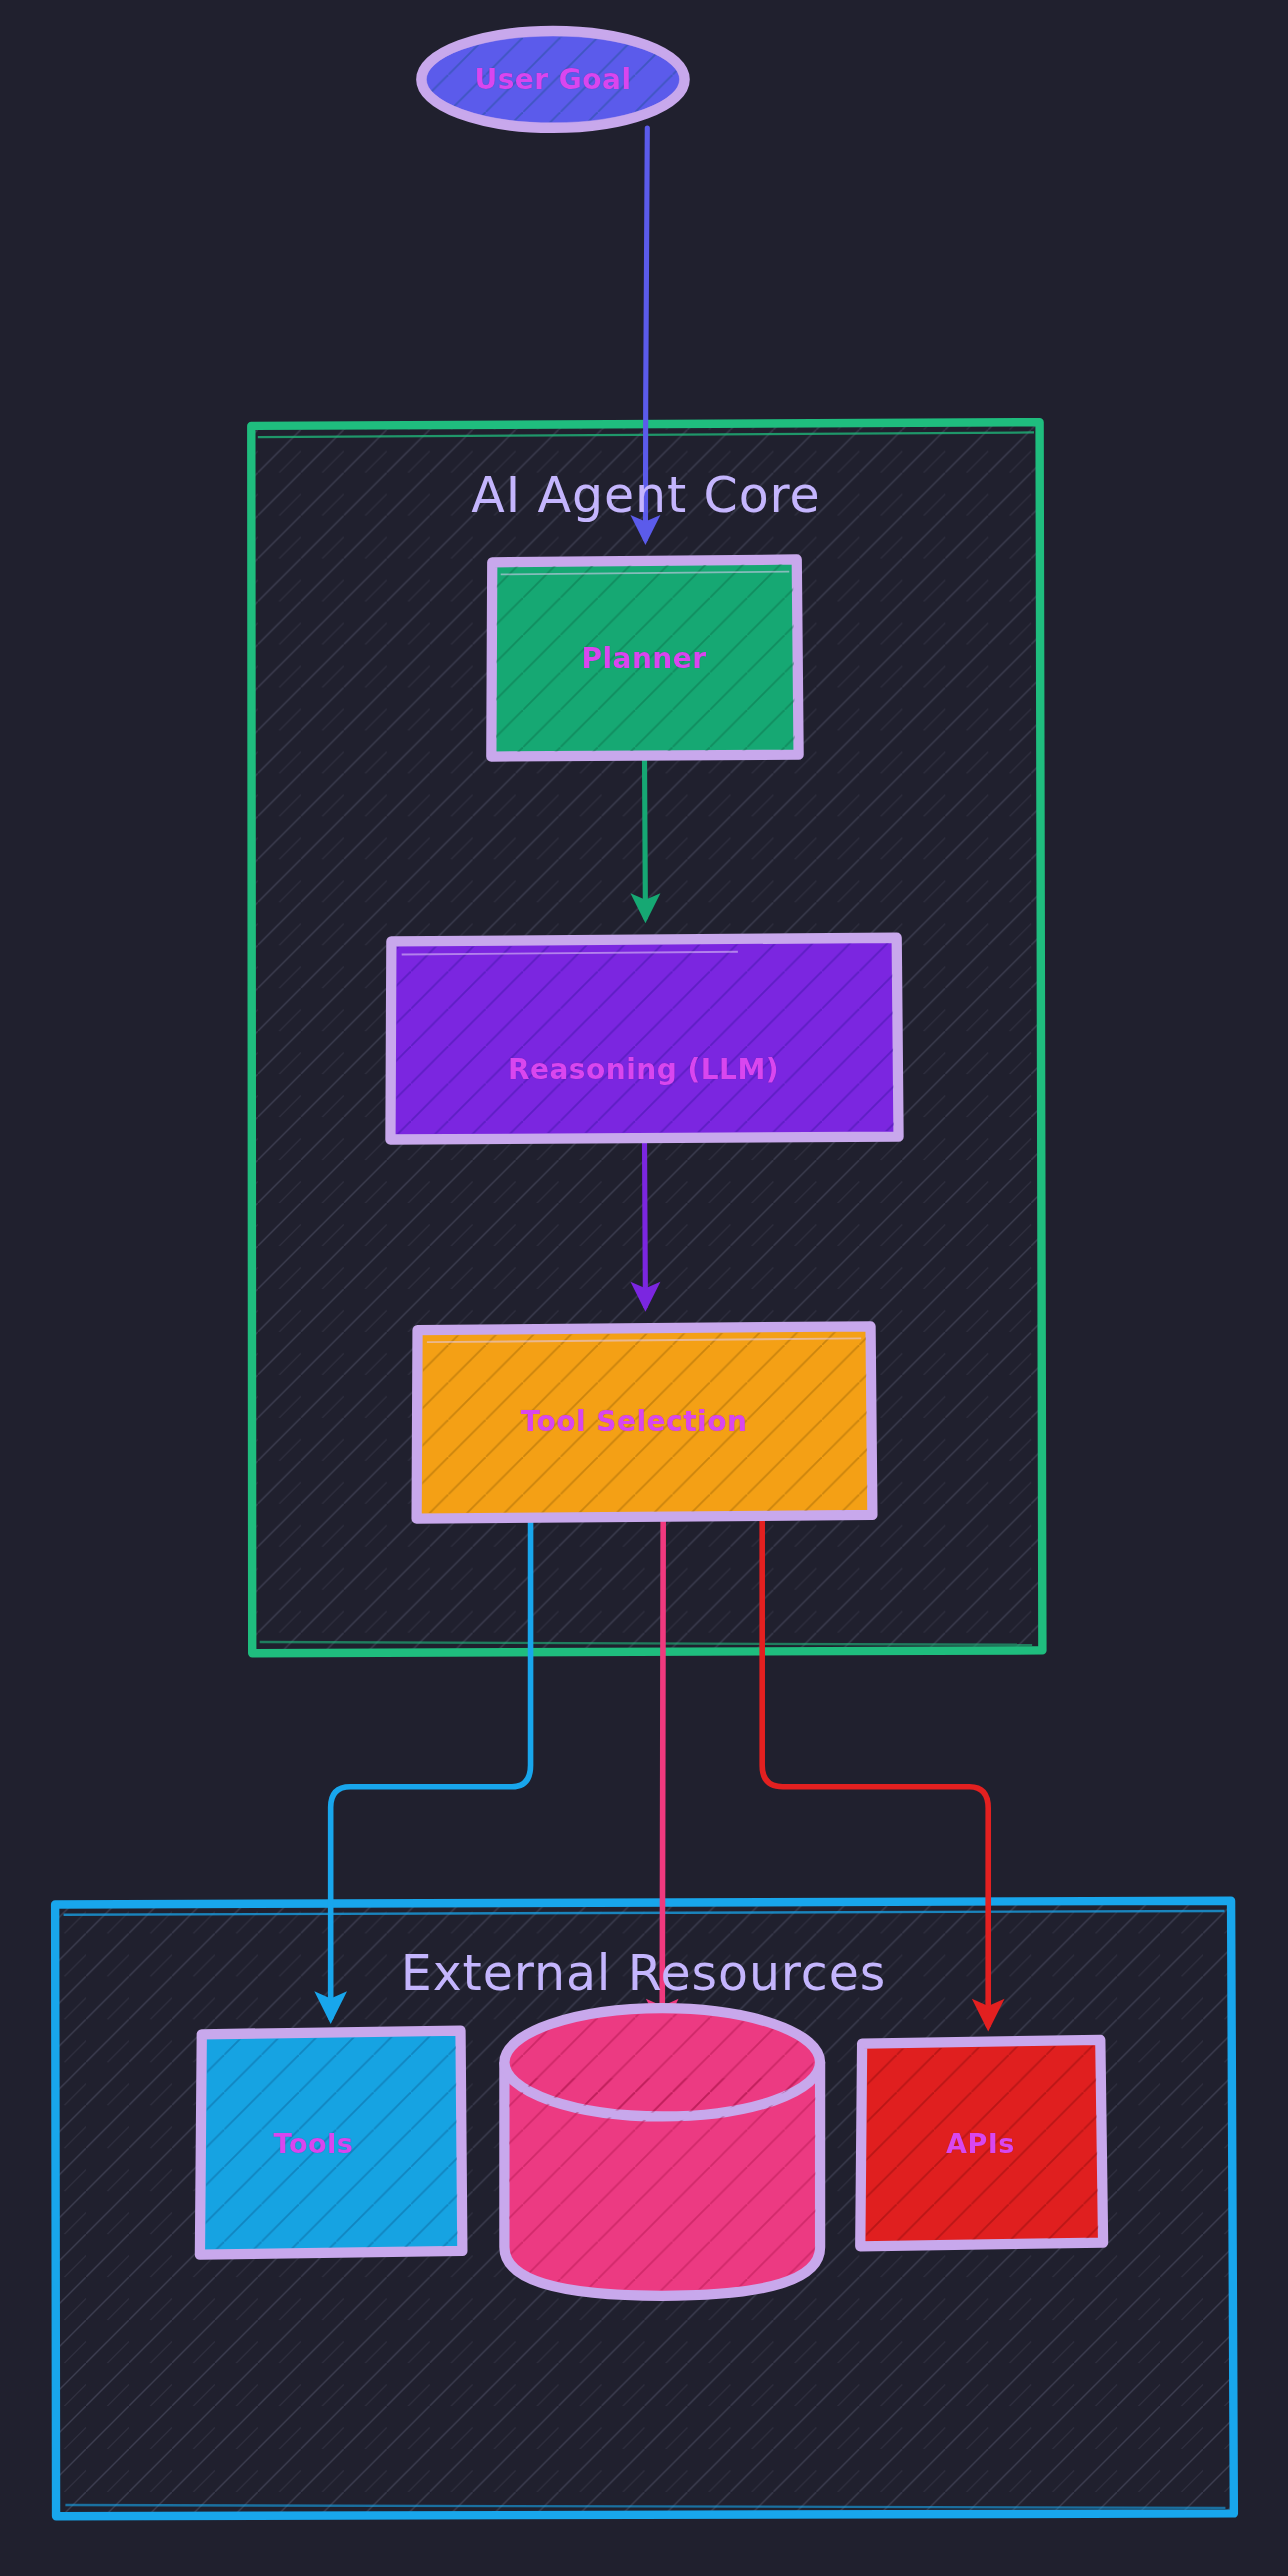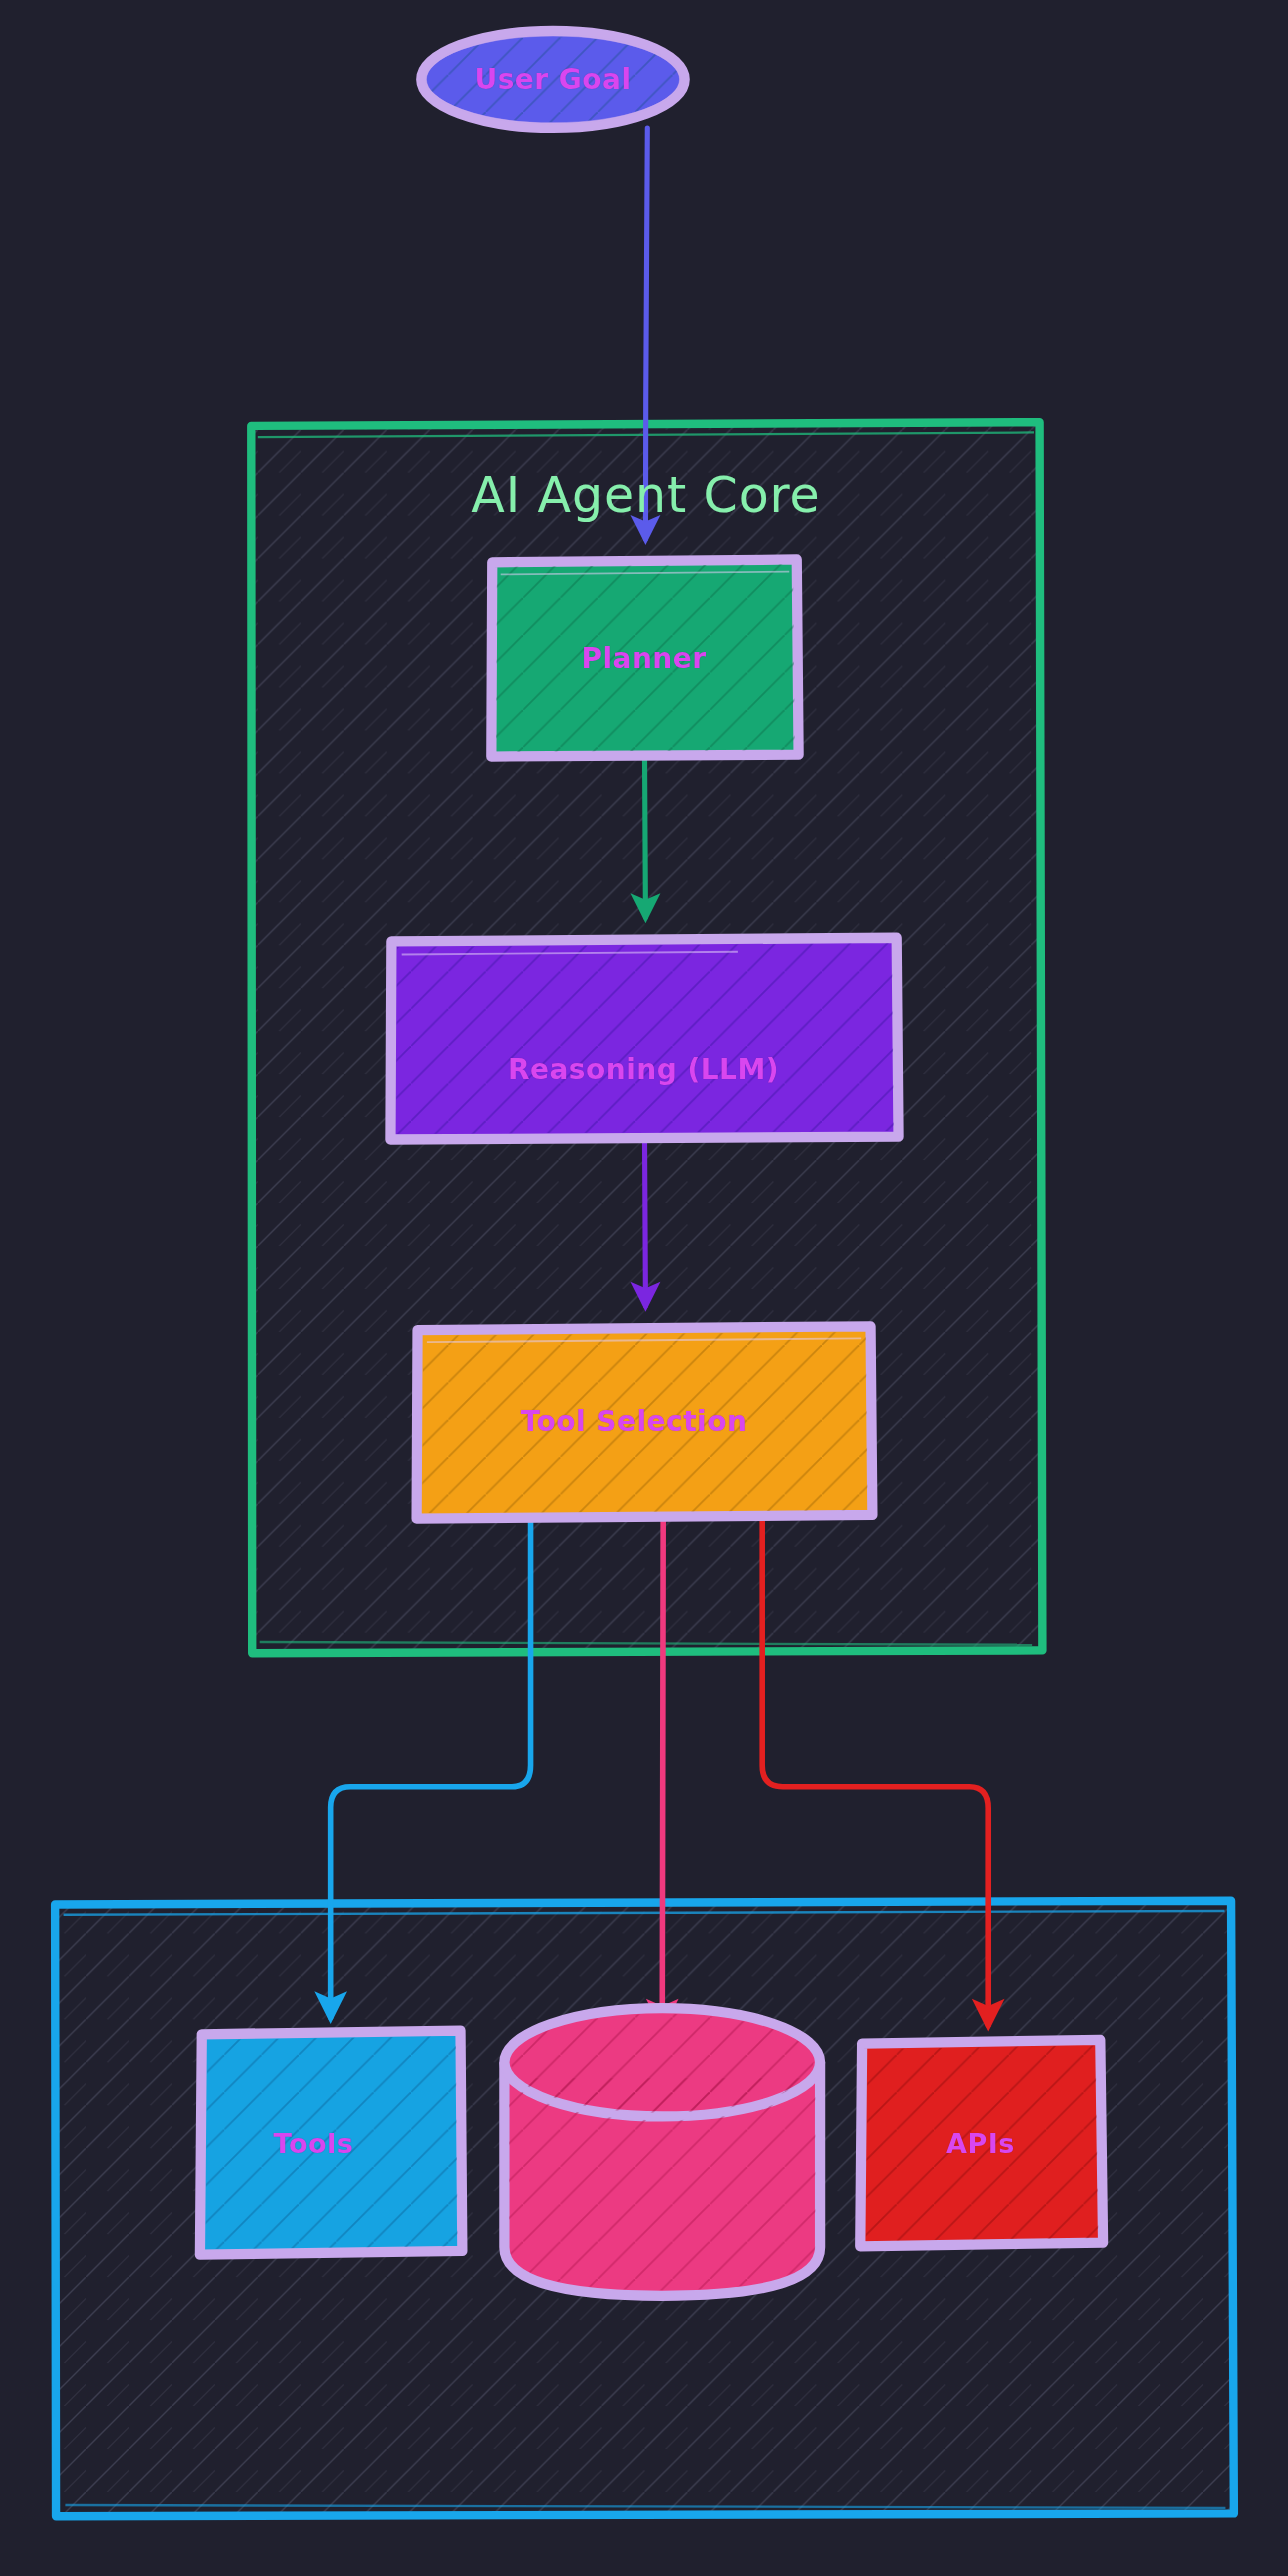--- a/index.html
+++ b/index.html
@@ -35,21 +35,21 @@
     white-space: nowrap;
   }
   .node-label {
     color: #d946ef;
     font-weight: bold;
     font-size: 28px;
     letter-spacing: 0.5px;
     text-shadow: 0 0 0.9px rgba(0,0,0,.25);
   }
   .cluster-title {
-    color: #86efac;
+    color: #c4b5fd;
     font-size: 49px;
     font-weight: normal;
     letter-spacing: 0.9px;
   }
 </style>
 </head>
 <body>
 
 <div id="stage">
 
@@ -185,20 +185,21 @@
     </g>
 
     <g>
       <path d="M 923 2188 L 1178 2184 L 1181 2401 L 921 2405 Z" fill="#e01f1f" stroke="#c8a8ec" stroke-width="11" stroke-linejoin="round"></path>
       <path d="M 929 2194 L 1173 2190 L 1176 2396 L 927 2399 Z" fill="url(#hatchRedDark)" stroke="none"></path>
     </g>
   </svg>
 
   <div class="cluster-title" style="left:250px; top:463px; width:792px; height:65px;">AI Agent Core</div>
 
+  <div class="cluster-title" style="left:54px; top:1941px; width:1179px; height:65px;">External Resources</div>
 
   <div class="node-label" style="left:422px; top:31px; width:262px; height:96px; font-size:28px;">User Goal</div>
 
   <div class="node-label" style="left:490px; top:560px; width:308px; height:196px; font-size:28px;">Planner</div>
 
   <div class="node-label" style="left:389px; top:969px; width:509px; height:201px; font-size:28px;">Reasoning (LLM)</div>
 
   <div class="node-label" style="left:405px; top:1326px; width:458px; height:191px; font-size:28px;">Tool Selection</div>
 
   <div class="node-label" style="left:182px; top:2031px; width:263px; height:224px; font-size:27px;">Tools</div>

